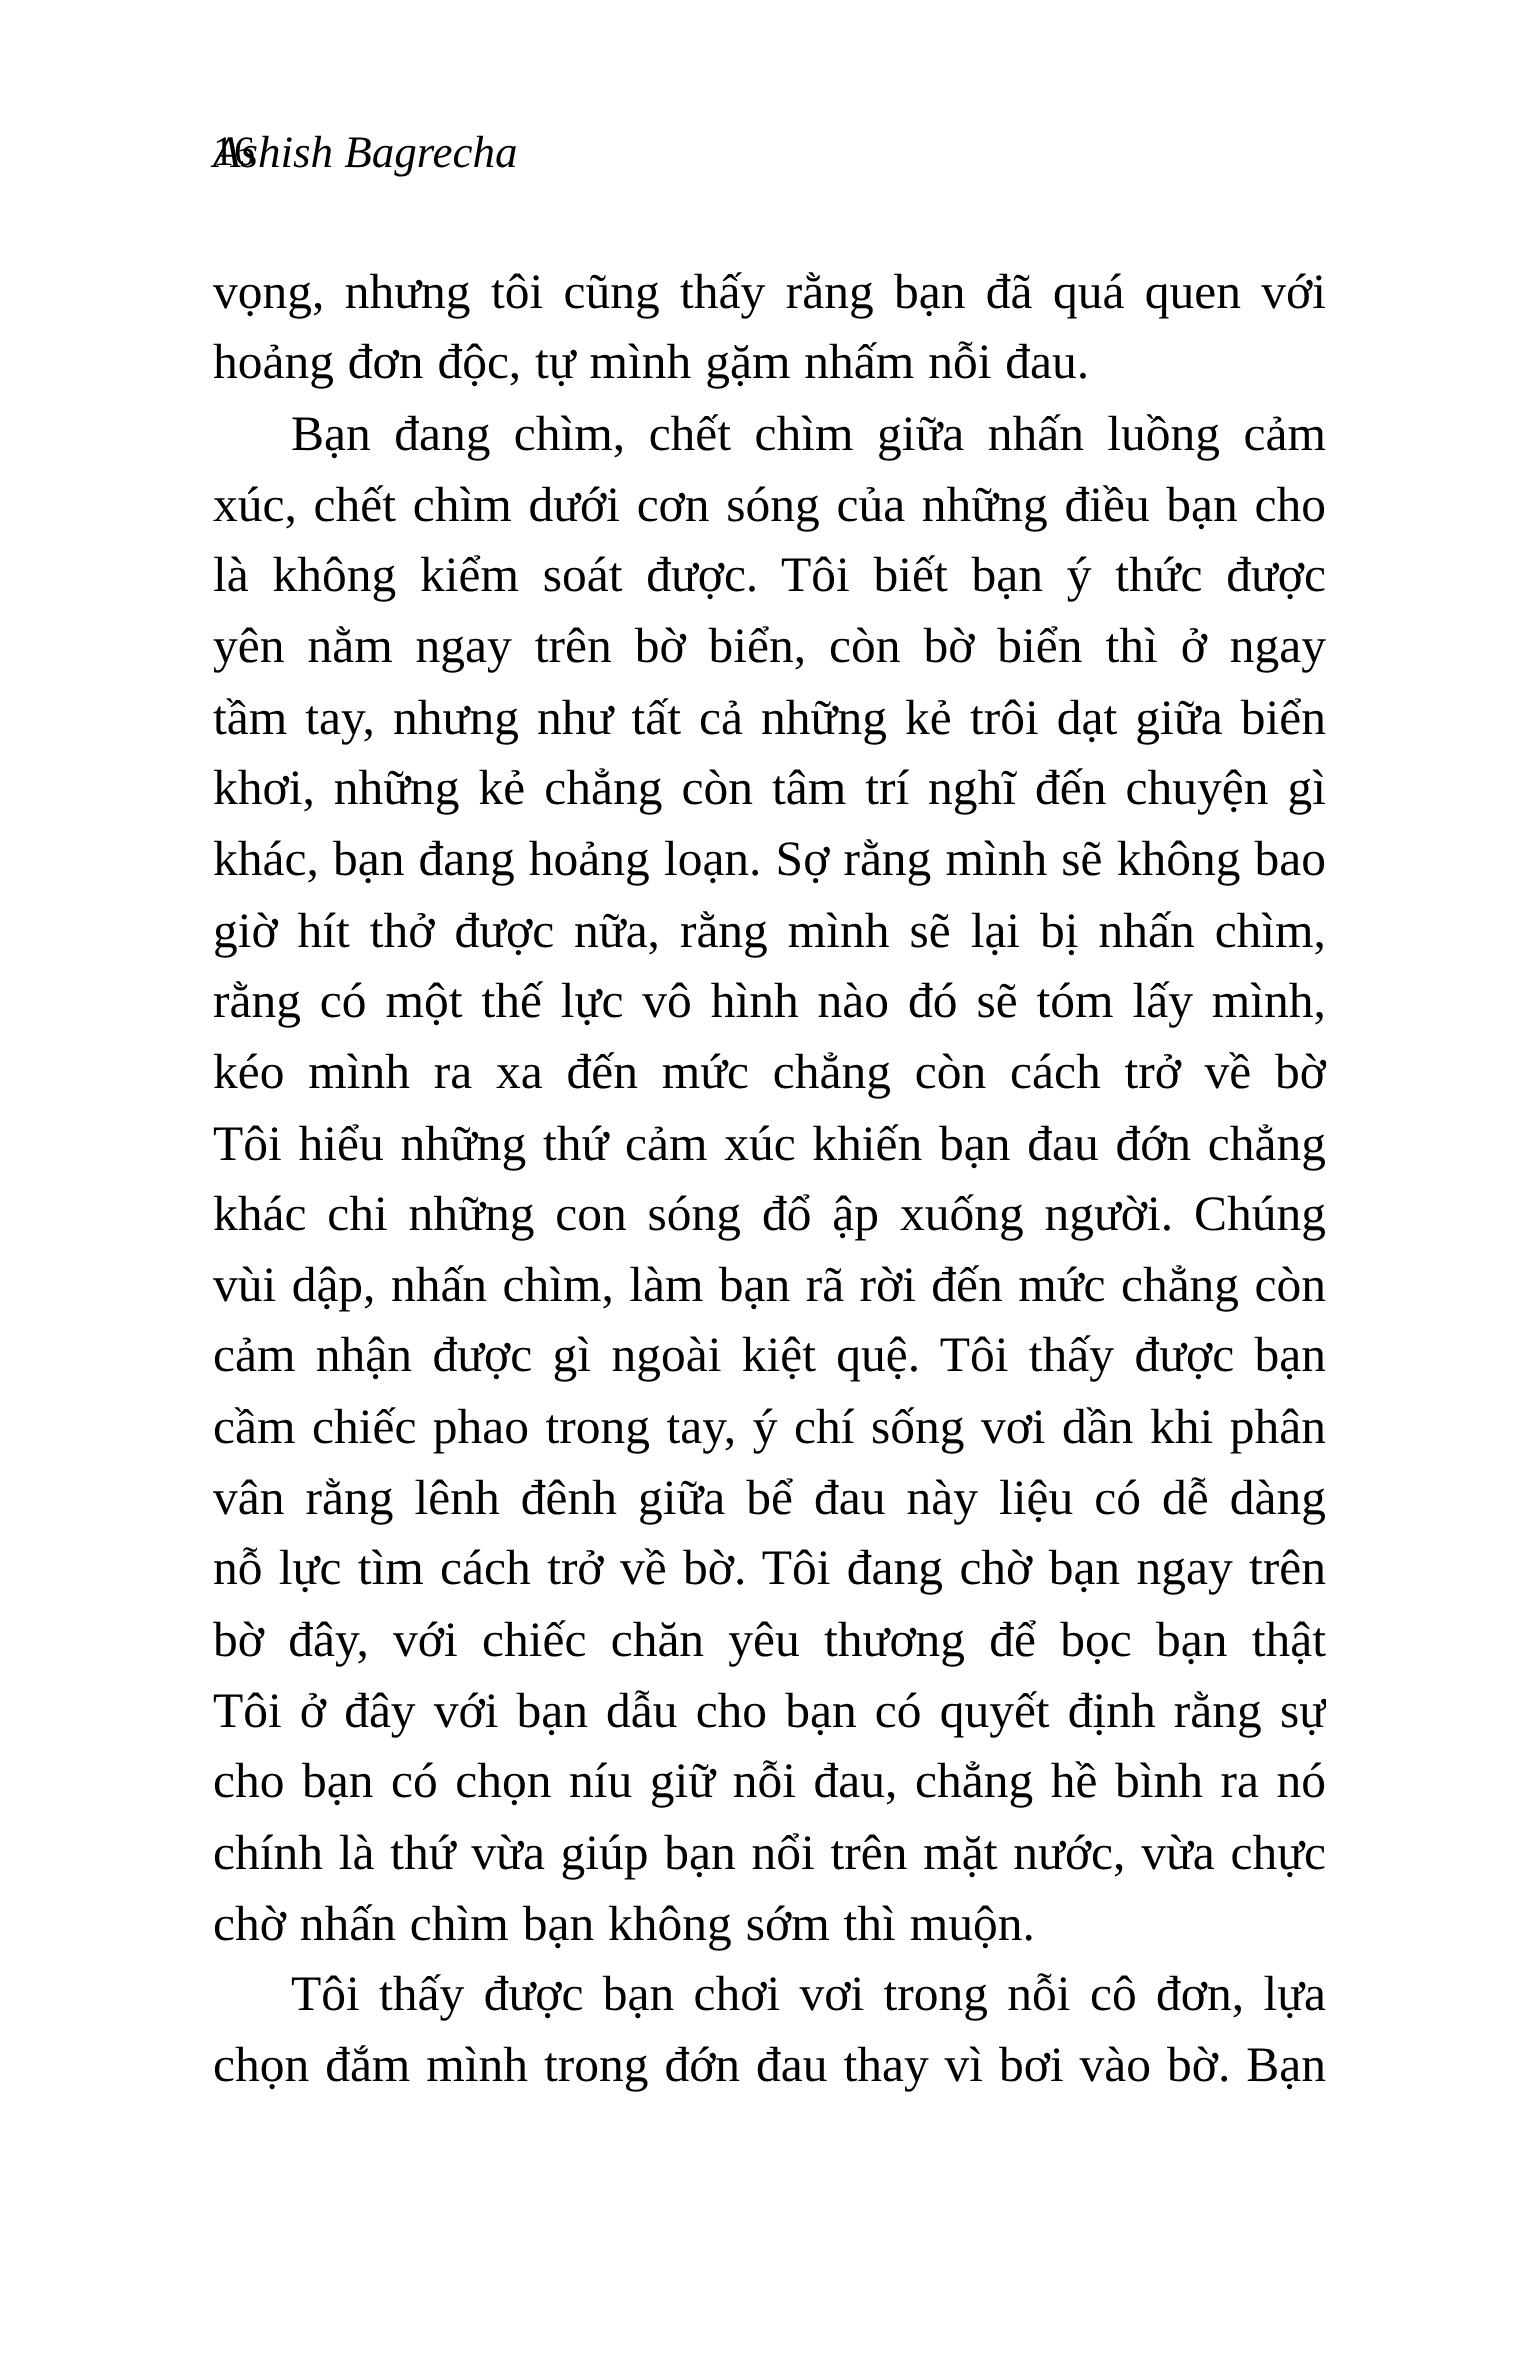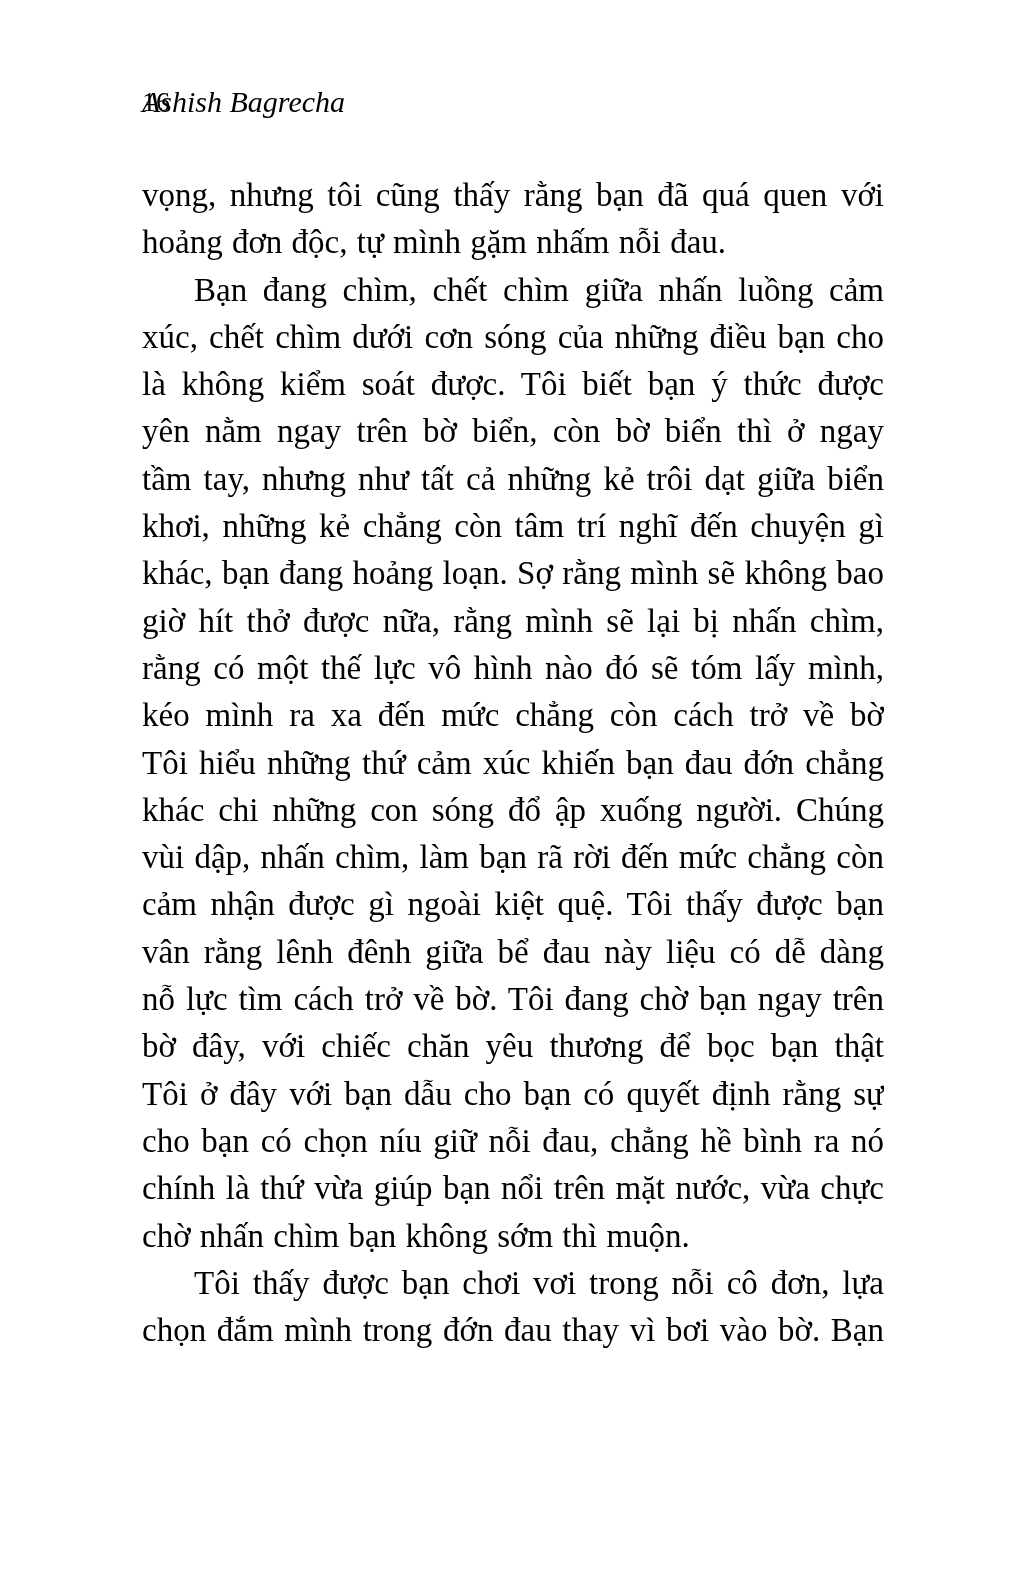--- a/index.html
+++ b/index.html
@@ -78,20 +78,21 @@
     <div class="ln">tầm tay, nhưng như tất cả những kẻ trôi dạt giữa biển</div>
     <div class="ln">khơi, những kẻ chẳng còn tâm trí nghĩ đến chuyện gì</div>
     <div class="ln">khác, bạn đang hoảng loạn. Sợ rằng mình sẽ không bao</div>
     <div class="ln">giờ hít thở được nữa, rằng mình sẽ lại bị nhấn chìm,</div>
     <div class="ln">rằng có một thế lực vô hình nào đó sẽ tóm lấy mình,</div>
     <div class="ln">kéo mình ra xa đến mức chẳng còn cách trở về bờ biển.</div>
     <div class="ln">Tôi hiểu những thứ cảm xúc khiến bạn đau đớn chẳng</div>
     <div class="ln">khác chi những con sóng đổ ập xuống người. Chúng</div>
     <div class="ln">vùi dập, nhấn chìm, làm bạn rã rời đến mức chẳng còn</div>
     <div class="ln">cảm nhận được gì ngoài kiệt quệ. Tôi thấy được bạn</div>
+    <div class="ln">cầm chiếc phao trong tay, ý chí sống vơi dần khi phân</div>
     <div class="ln">vân rằng lênh đênh giữa bể đau này liệu có dễ dàng hơn</div>
     <div class="ln">nỗ lực tìm cách trở về bờ. Tôi đang chờ bạn ngay trên</div>
     <div class="ln">bờ đây, với chiếc chăn yêu thương để bọc bạn thật chặt.</div>
     <div class="ln">Tôi ở đây với bạn dẫu cho bạn có quyết định rằng sự</div>
     <div class="ln">cho bạn có chọn níu giữ nỗi đau, chẳng hề bình ra nó</div>
     <div class="ln">chính là thứ vừa giúp bạn nổi trên mặt nước, vừa chực</div>
     <div class="ln end">chờ nhấn chìm bạn không sớm thì muộn.</div>
     <div class="ln indent">Tôi thấy được bạn chơi vơi trong nỗi cô đơn, lựa</div>
     <div class="ln">chọn đắm mình trong đớn đau thay vì bơi vào bờ. Bạn</div>
   </div>

